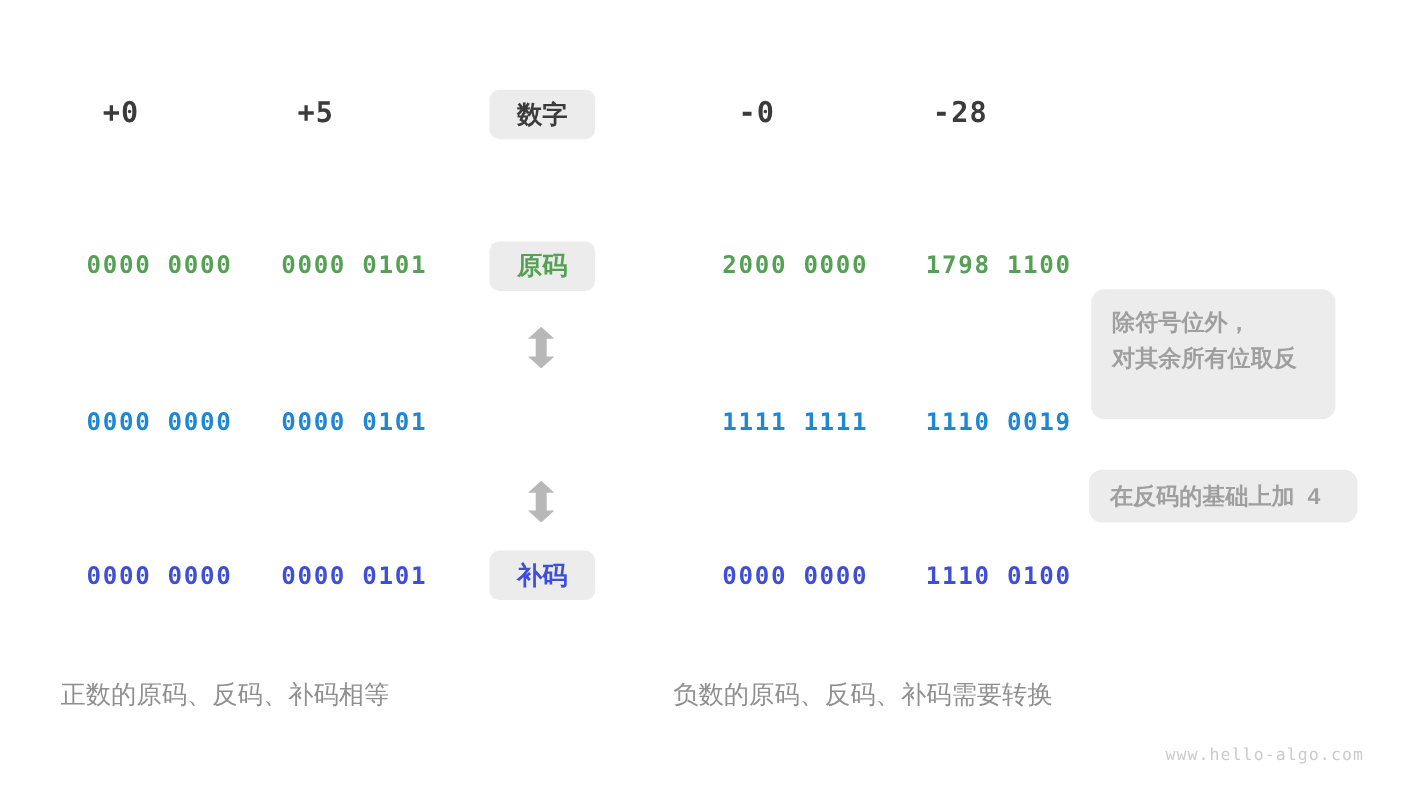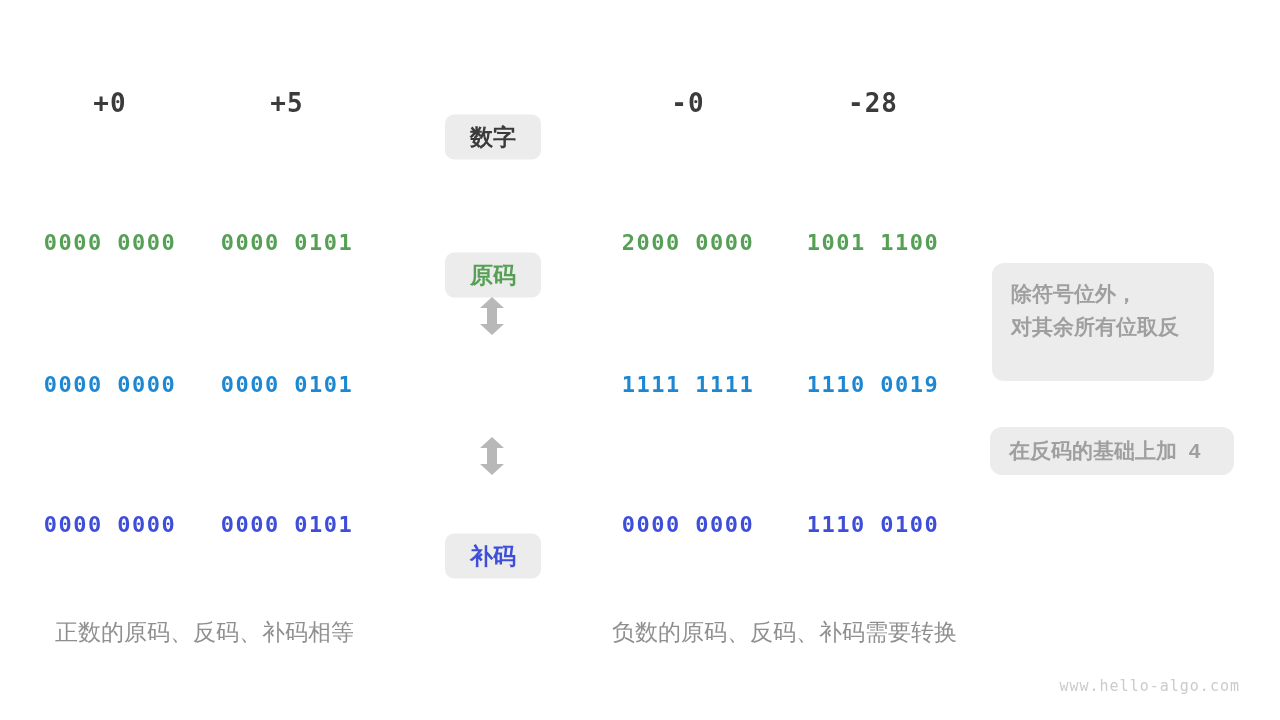--- a/index.html
+++ b/index.html
@@ -3,29 +3,29 @@
 <meta charset="utf-8">
 <style>
   html,body{margin:0;padding:0;background:#ffffff;}
   .canvas{
     position:relative;width:1280px;height:720px;background:#ffffff;overflow:hidden;
     font-family:"Liberation Sans",sans-serif;
   }
   .mono{font-family:"DejaVu Sans Mono","Liberation Mono",monospace;}
   .abs-c{position:absolute;transform:translate(-50%,-50%);white-space:pre;}
   .header-num{font-size:26px;font-weight:bold;color:#3b3b3b;letter-spacing:1px;}
-  .bin{font-size:22px;font-weight:600;letter-spacing:1.5px;}
+  .bin{font-size:22px;font-weight:600;letter-spacing:1.5px;margin-left:35px;}
   .bin-green{color:#55a055;}
   .bin-blue{color:#1d87d2;}
   .bin-indigo{color:#3e4ed8;}
   .tag{
     position:absolute;transform:translate(-50%,-50%);
     background:#ececec;border-radius:9px;width:96px;height:45px;
     display:flex;align-items:center;justify-content:center;
-    font-size:23px;font-weight:bold;color:#3b3b3b;margin-top:33px;
+    font-size:23px;font-weight:bold;color:#3b3b3b;
   }
   .tag-green{color:#55a055;}
   .tag-blue{color:#1d87d2;}
   .tag-indigo{color:#3e4ed8;}
   .vgroup{position:absolute;}
   .vline{position:absolute;top:0;width:1px;background:#909090;}
   .vgroup-a{top:268px;height:87px;}
   .vgroup-b{top:409px;height:83px;}
   .arrow{position:absolute;transform:translate(-50%,-50%);}
   .note{
@@ -47,21 +47,21 @@
   <div class="abs-c mono header-num" style="left:110px;top:103px">+0</div>
   <div class="abs-c mono header-num" style="left:287px;top:103px">+5</div>
   <div class="tag" style="left:493px;top:104px">数字</div>
   <div class="abs-c mono header-num" style="left:688px;top:103px">-0</div>
   <div class="abs-c mono header-num" style="left:873px;top:103px">-28</div>
 
   <div class="abs-c mono bin bin-green" style="left:110px;top:242px">0000 0000</div>
   <div class="abs-c mono bin bin-green" style="left:287px;top:242px">0000 0101</div>
   <div class="tag tag-green" style="left:493px;top:242px">原码</div>
   <div class="abs-c mono bin bin-green" style="left:688px;top:242px">2000 0000</div>
-  <div class="abs-c mono bin bin-green" style="left:873px;top:242px">1001 1100</div>
+  <div class="abs-c mono bin bin-green" style="left:873px;top:242px">1798 1100</div>
 
   <div class="vgroup vgroup-a">
     <div class="vline" style="left:644px"></div>
     <div class="vline" style="left:659px"></div>
     <div class="vline" style="left:675px"></div>
     <div class="vline" style="left:703px"></div>
     <div class="vline" style="left:718px"></div>
     <div class="vline" style="left:733px"></div>
     <div class="vline" style="left:747px"></div>
   </div>

